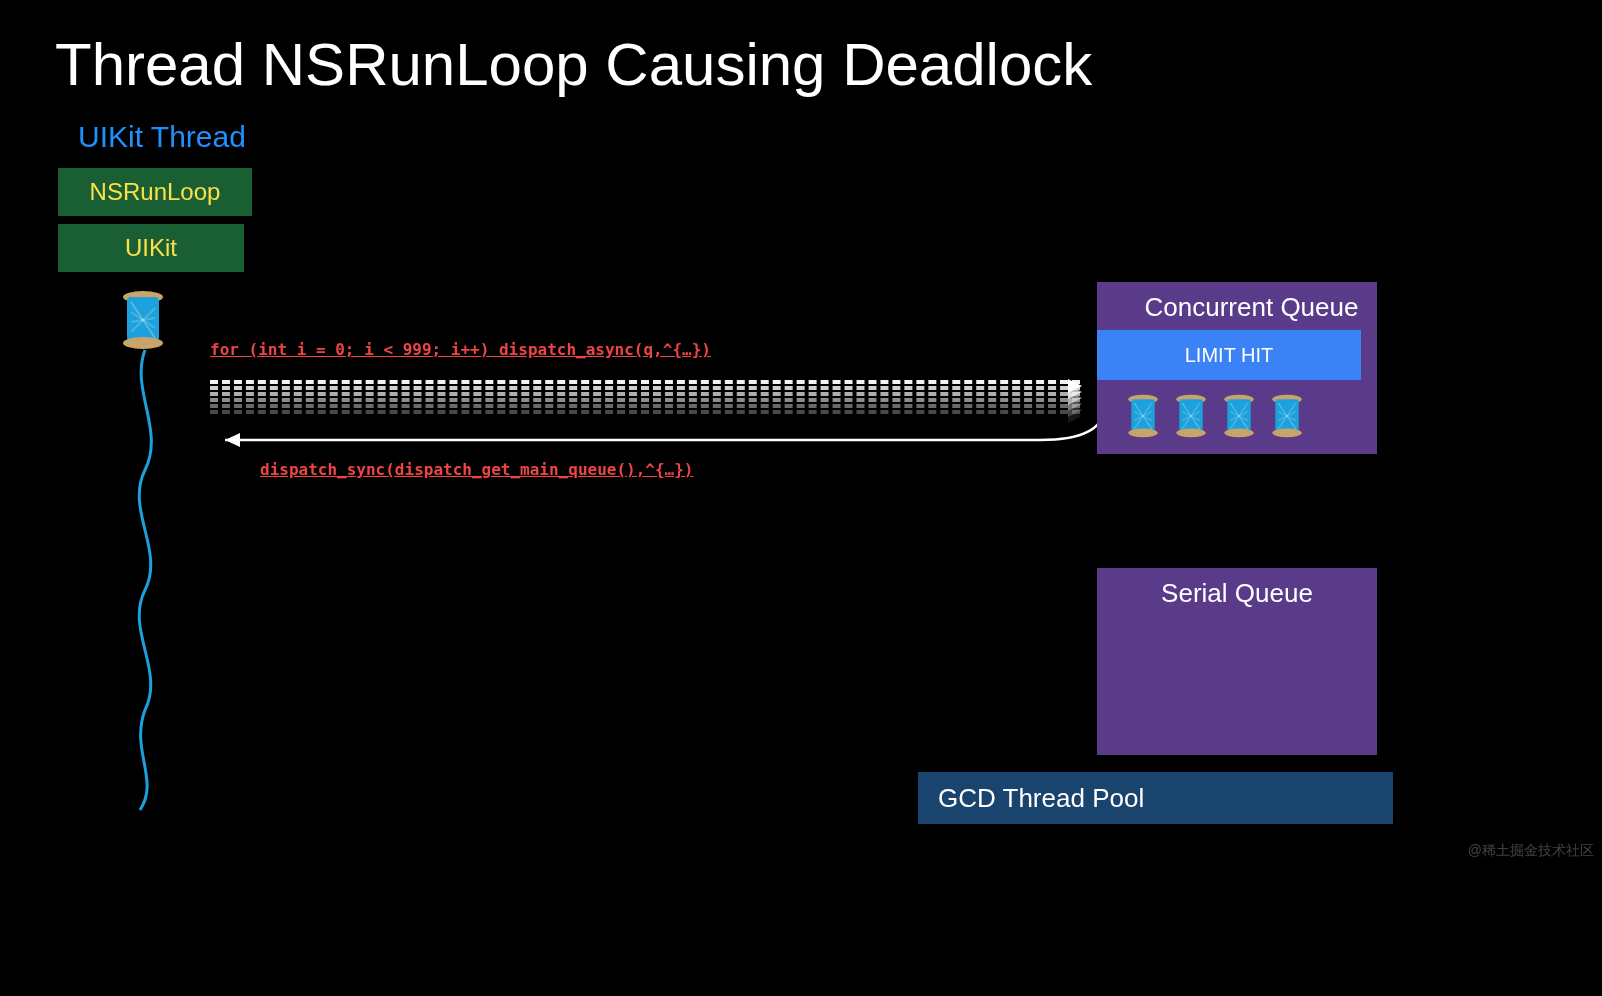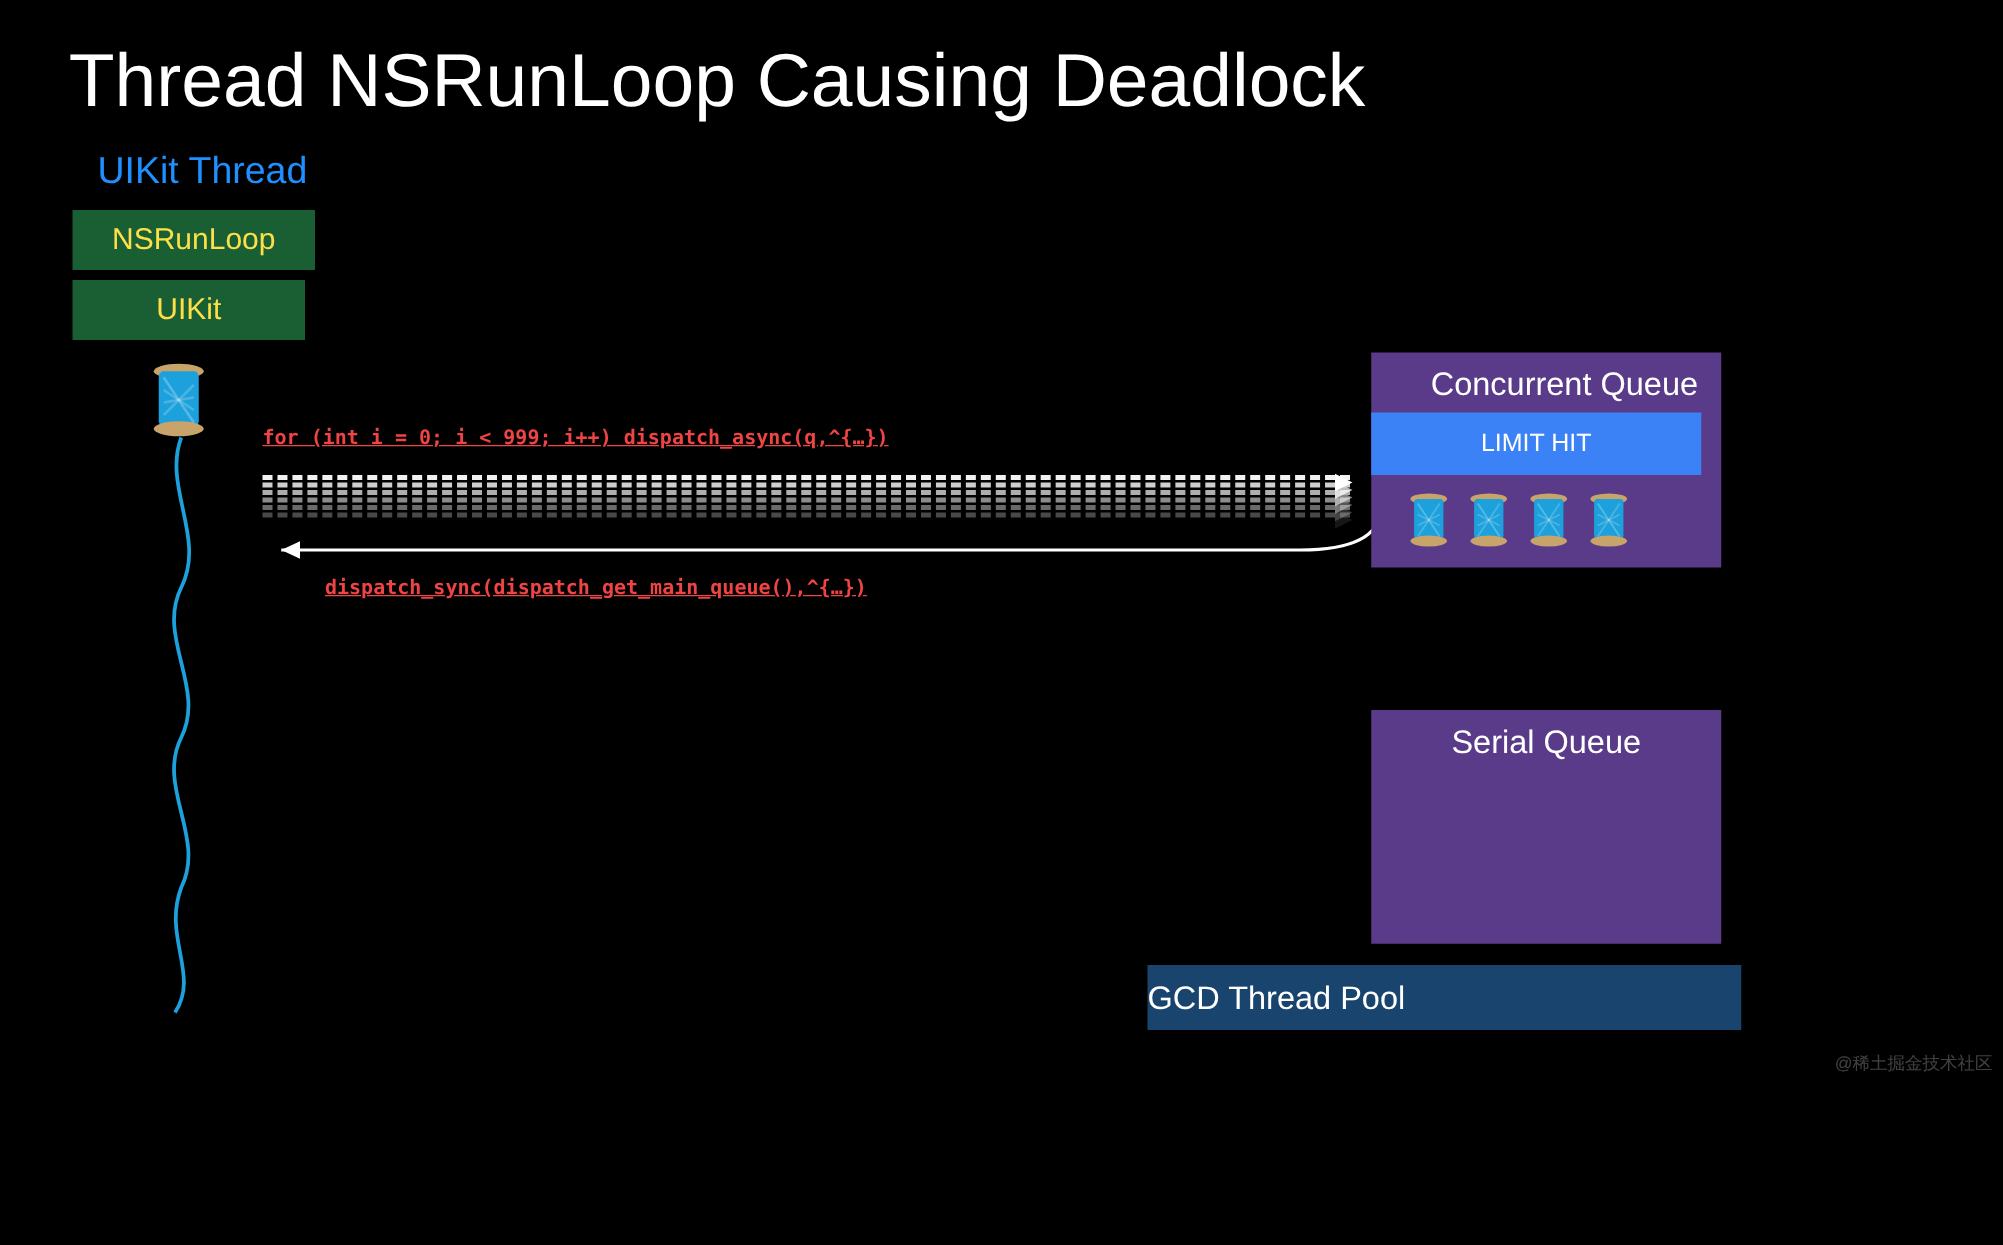--- a/index.html
+++ b/index.html
@@ -92,20 +92,21 @@
   }
   .gcd-pool {
     position: absolute;
     left: 918px; top: 772px;
     width: 475px; height: 52px;
     background: #18446e;
     color: #fff;
     font-size: 26px;
     display: flex;
     align-items: center;
+    padding-left: 20px;
   }
   .code {
     position: absolute;
     font-family: "SF Mono", Menlo, Consolas, monospace;
     font-size: 16px;
     color: #ef4444;
     font-weight: 600;
     white-space: nowrap;
     text-decoration: underline;
   }

